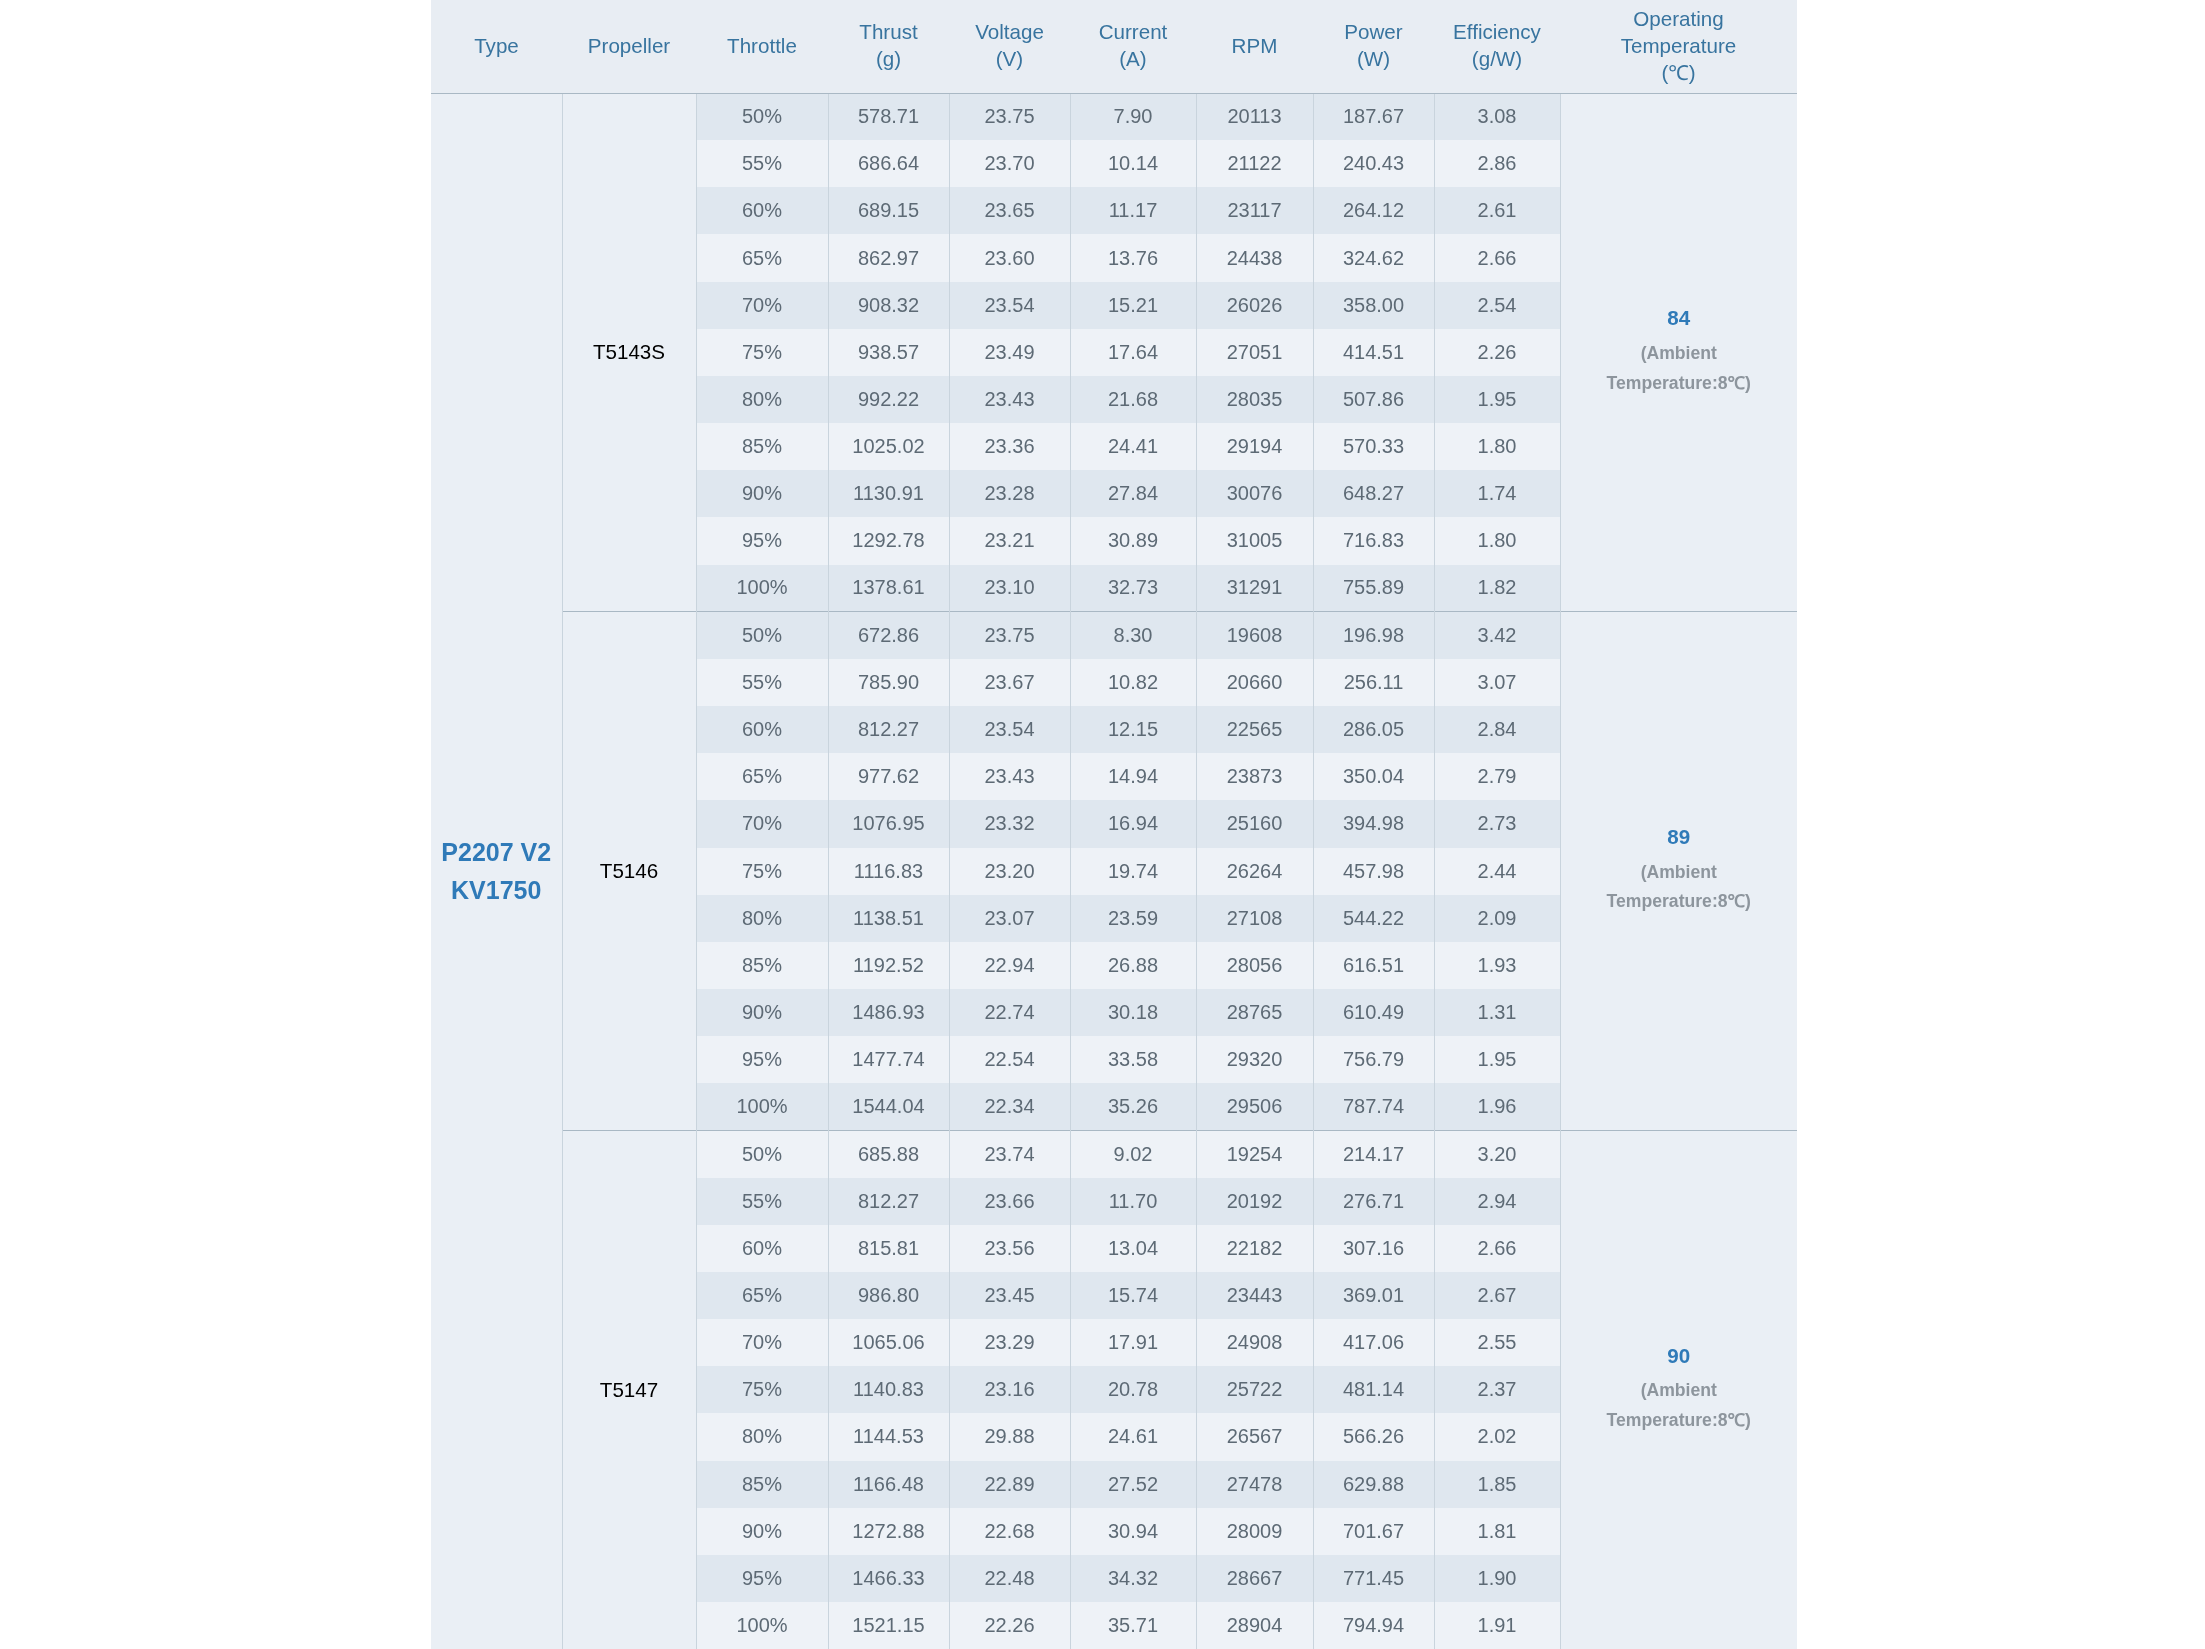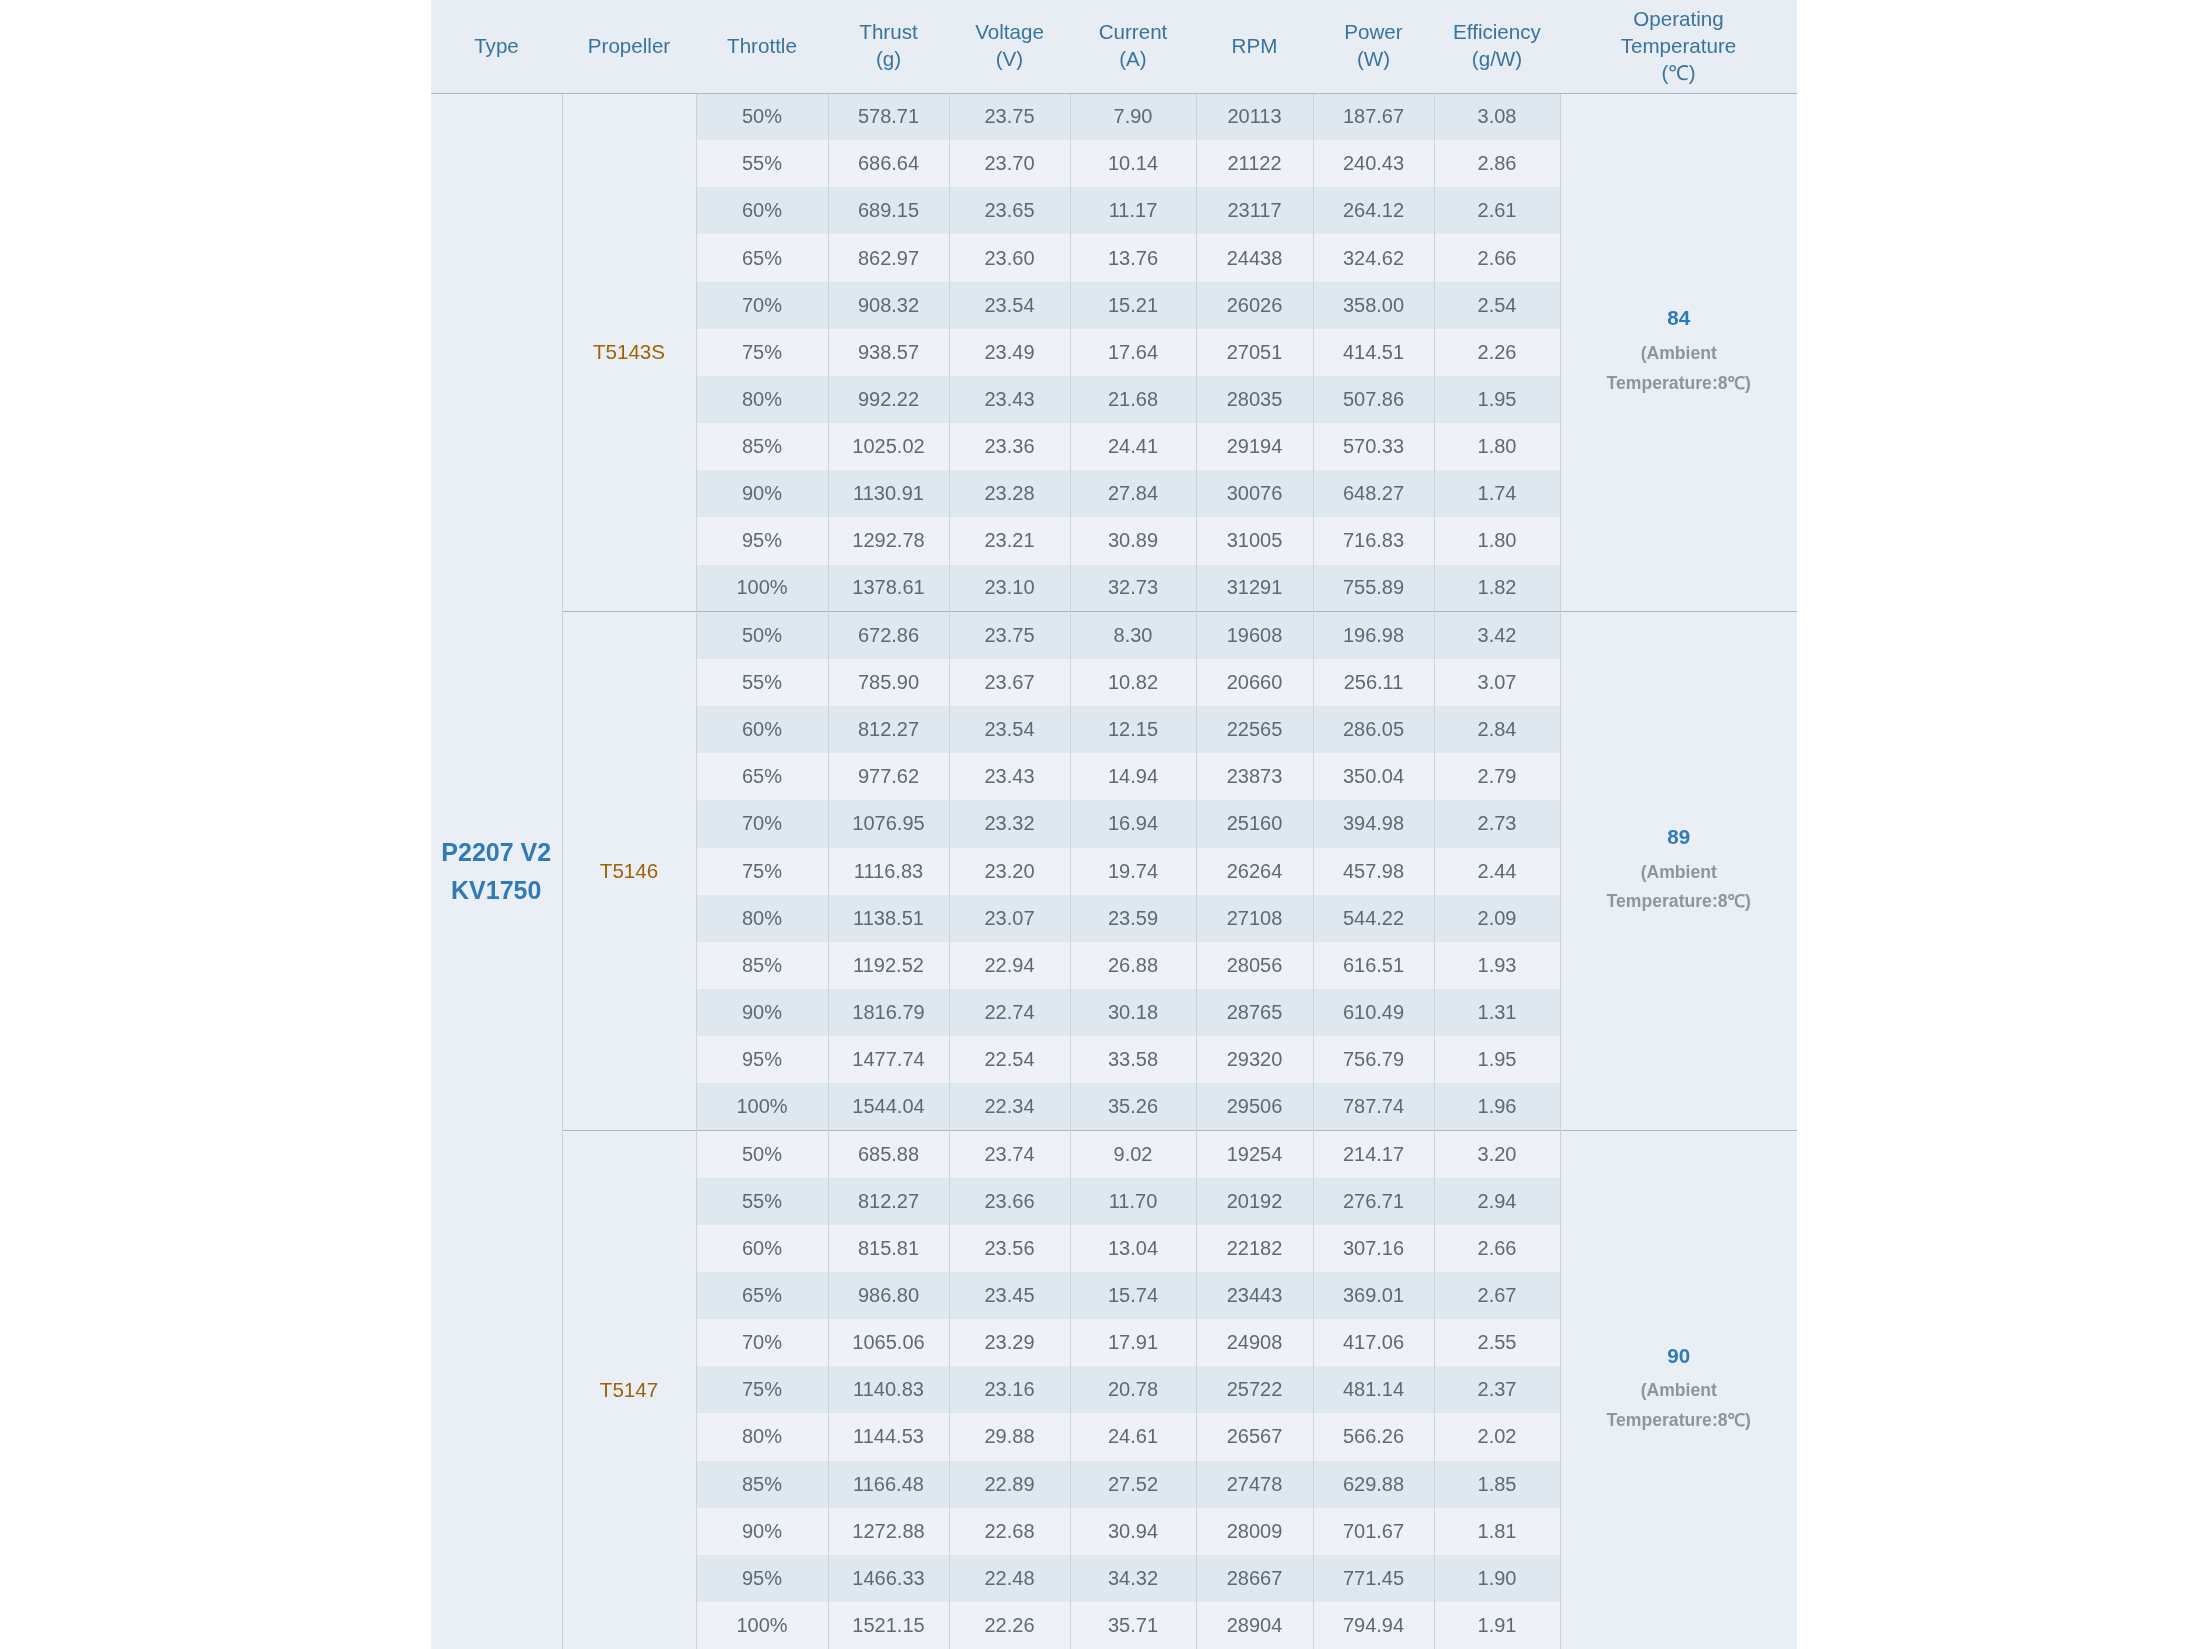--- a/index.html
+++ b/index.html
@@ -43,21 +43,21 @@
     font-size:20px;color:var(--data-text);
     border-left:0.7px solid var(--divider-light);
     padding:0 1.5px;
   }
   td.type-cell{
     background:var(--side-bg);border-left:none;
     color:var(--accent);font-size:25px;font-weight:600;line-height:1.55;
   }
   td.propeller-cell{
     background:var(--side-bg);
-    color:#a16207;font-size:20.6px;
+    color:#000000;font-size:20.6px;
   }
   td.temp-cell{background:var(--side-bg);}
   td.data-cell.dark{background:var(--stripe-dark);}
   td.data-cell.light{background:var(--stripe-light);}
   tr.section-start td{border-top:1.5px solid var(--divider-strong);}
   .temp-value{color:var(--accent);font-size:20.6px;font-weight:600;margin-bottom:8.8px;text-align:center;}
   .temp-note{color:var(--note-gray);font-size:17.6px;line-height:1.7;font-weight:bold;}
 </style>
 </head>
 <body>
@@ -300,21 +300,21 @@
           <td class="data-cell light">85%</td>
           <td class="data-cell light">1192.52</td>
           <td class="data-cell light">22.94</td>
           <td class="data-cell light">26.88</td>
           <td class="data-cell light">28056</td>
           <td class="data-cell light">616.51</td>
           <td class="data-cell light">1.93</td>
         </tr>
         <tr>
           <td class="data-cell dark">90%</td>
-          <td class="data-cell dark">1816.79</td>
+          <td class="data-cell dark">1486.93</td>
           <td class="data-cell dark">22.74</td>
           <td class="data-cell dark">30.18</td>
           <td class="data-cell dark">28765</td>
           <td class="data-cell dark">610.49</td>
           <td class="data-cell dark">1.31</td>
         </tr>
         <tr>
           <td class="data-cell light">95%</td>
           <td class="data-cell light">1477.74</td>
           <td class="data-cell light">22.54</td>

